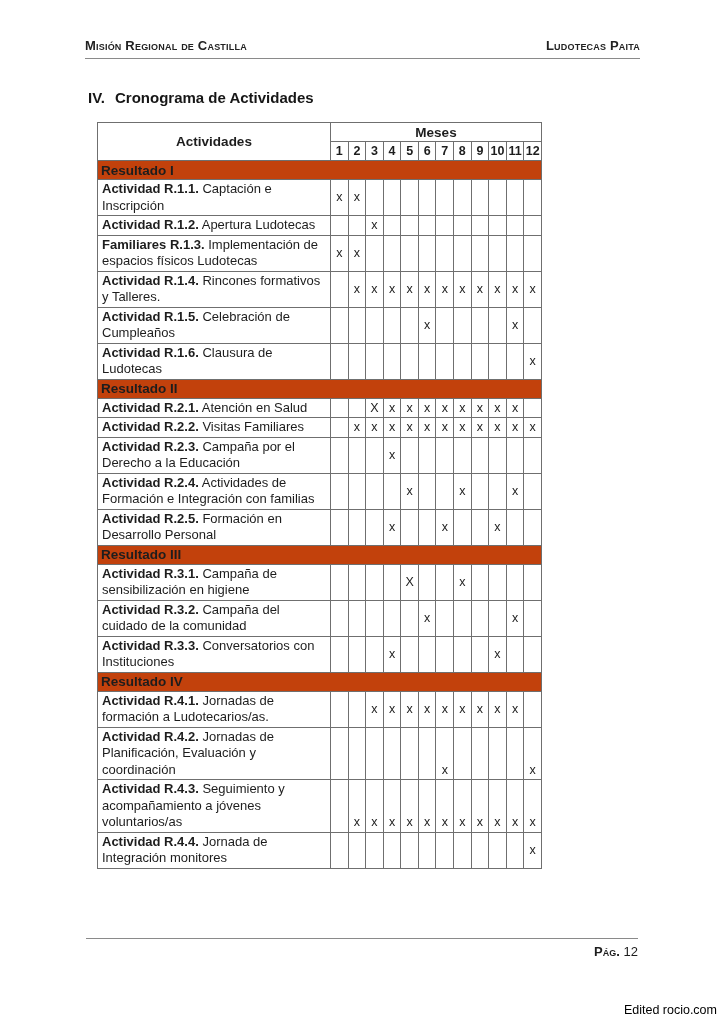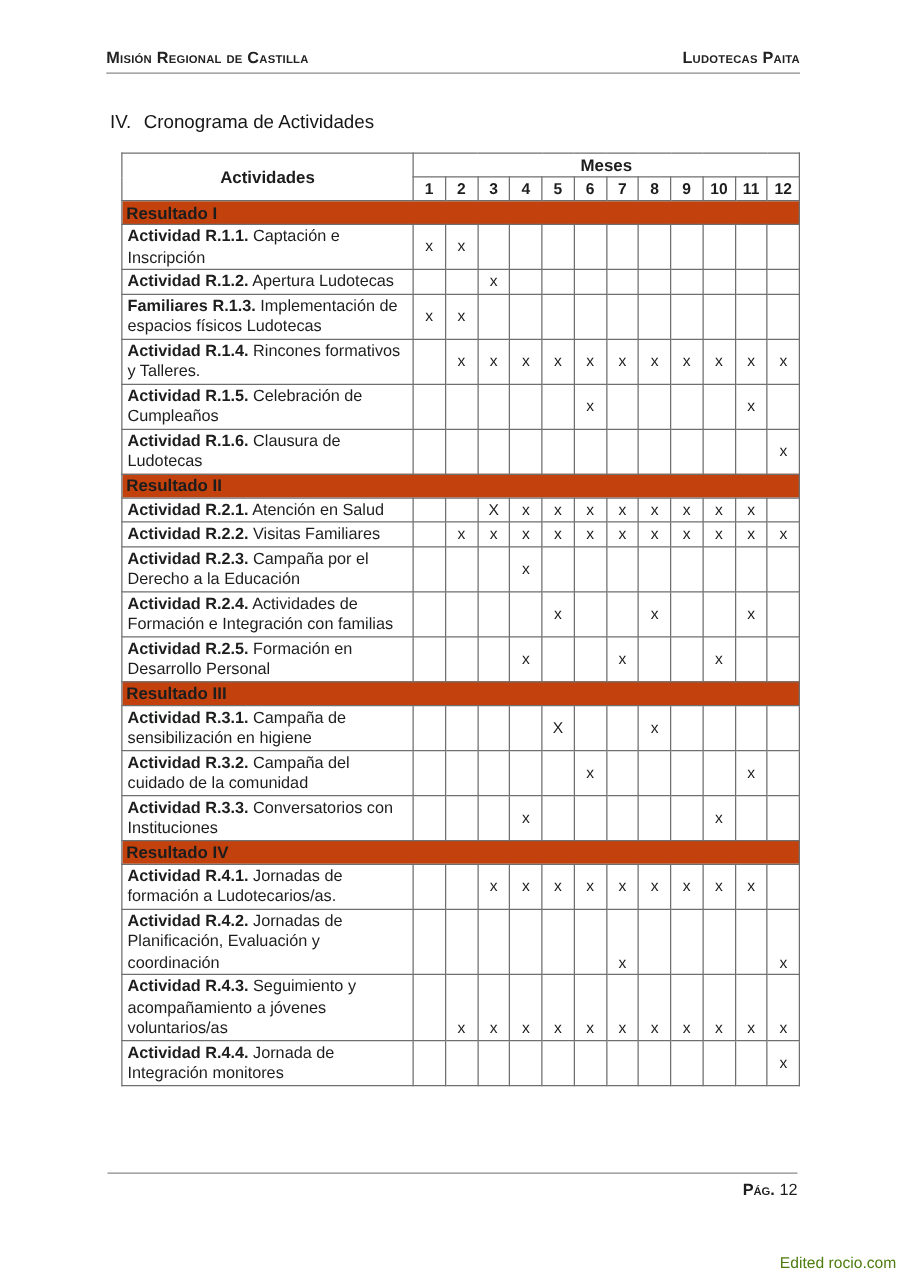--- a/index.html
+++ b/index.html
@@ -31,31 +31,31 @@
     font-variant: small-caps;
     font-size: 13px;
     letter-spacing: 0.2px;
     color: #222;
   }
 
   
   .doc-title {
     position: absolute;
     left: 88px; top: 89px;
-    font-weight: normal;
+    font-weight: bold;
     font-size: 15px;
     color: #161616;
   }
   .doc-title .num { margin-right: 10px; }
 
   
   .sched-table {
     position: absolute;
     left: 97px; top: 122px;
-    width: 543px;
+    width: 445px;
     border-collapse: collapse;
     table-layout: fixed;
     font-size: 13px;
     color: #1d1d1d;
   }
   .sched-table td, .sched-table th {
     border: 1px solid #6f6f6f;
     vertical-align: middle;
   }
   .sched-table th { font-weight: bold; }
@@ -444,15 +444,15 @@
         </tr>
       </tbody>
   </table>
 
   <div class="pg-footer-rule"></div>
   <div class="pg-footer">
     <span class="pg-label">Pág.</span>
     <span>12</span>
   </div>
 
-  <div class="watermark" style="color: #4d7c0f;">Edited rocio.com</div>
+  <div class="watermark" style="color: #000000;">Edited rocio.com</div>
 
 </div>
 
 </body></html>

